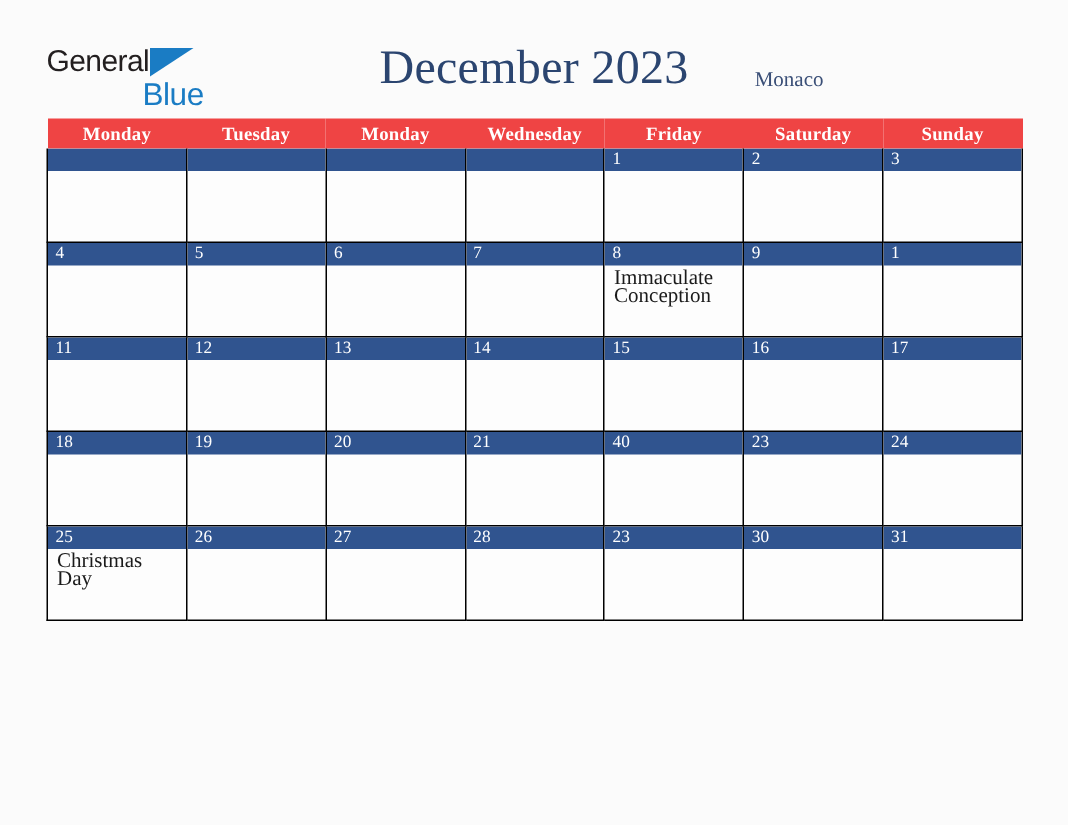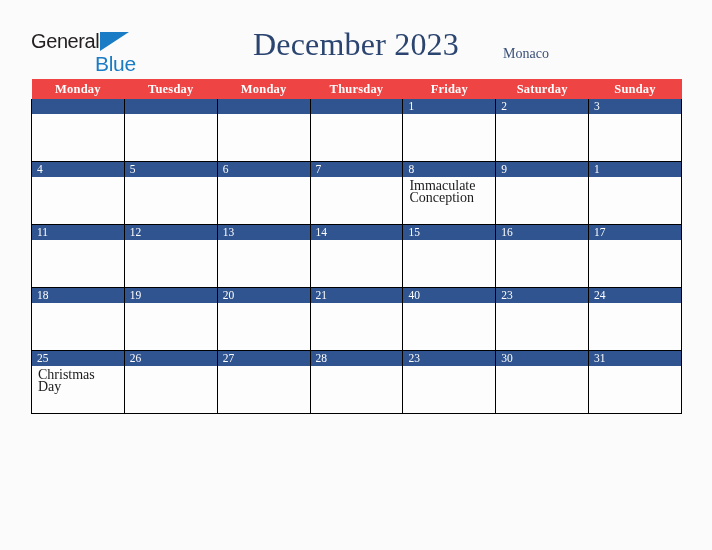--- a/index.html
+++ b/index.html
@@ -183,21 +183,21 @@
     <div class="country">Monaco</div>
 
   </div>
 
   <table class="cal">
     <thead>
       <tr>
         <th>Monday</th>
         <th>Tuesday</th>
         <th>Monday</th>
-        <th>Thursday</th>
+        <th>Wednesday</th>
         <th>Friday</th>
         <th>Saturday</th>
         <th>Sunday</th>
       </tr>
     </thead>
     <tbody id="cal-body">
         <tr>
           <td>
             <div class="daycell">
               <div class="daybar"></div>

